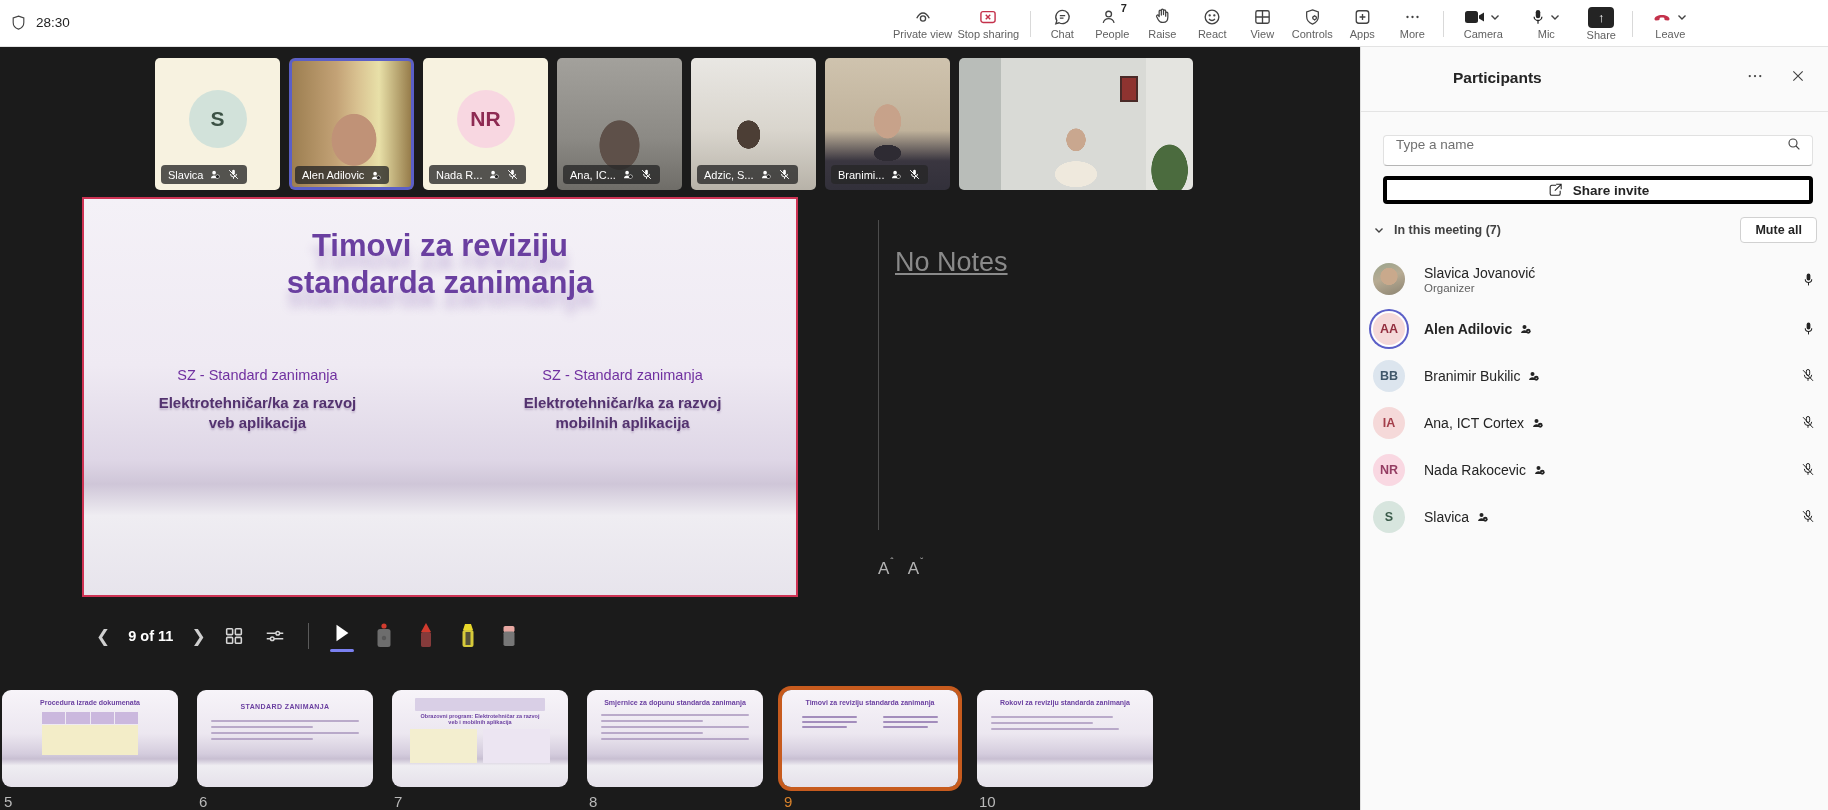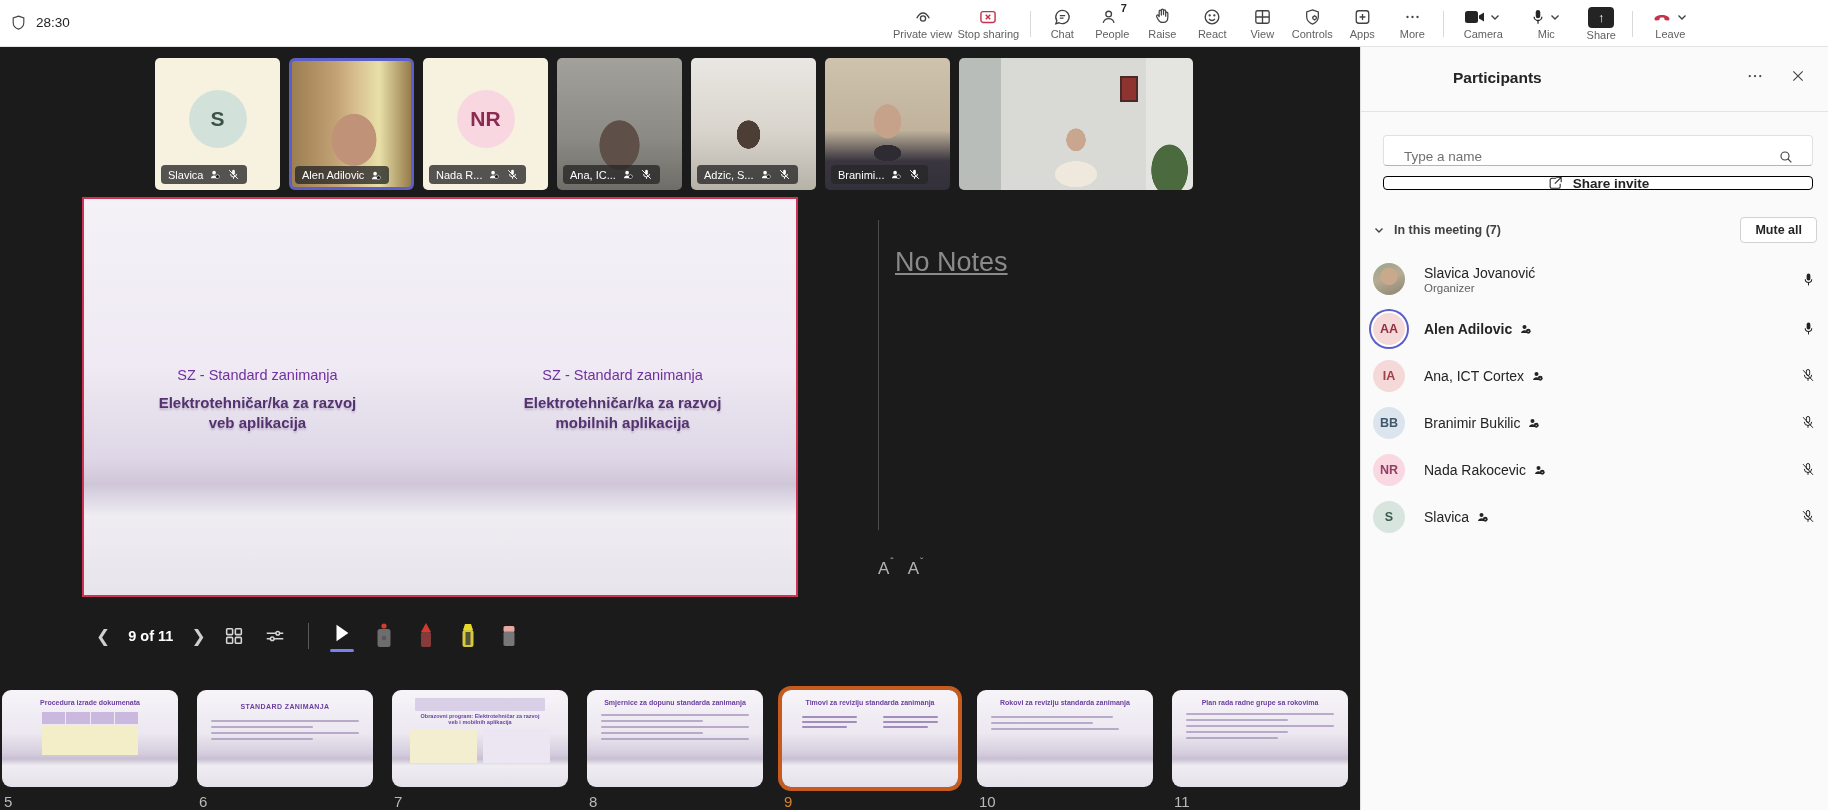--- a/index.html
+++ b/index.html
@@ -97,24 +97,24 @@
   .t9-cols .c{width:44%;}
   .t9-cols .tl{margin:3px 4px 0;background:#7a5a9e;}
 
   
   .panel{position:absolute;left:1360px;top:47px;width:468px;height:763px;background:#fafafa;border-left:1px solid #e0e0e0;}
   .panel-header{position:absolute;left:0;top:0;width:100%;height:64px;}
   .panel-title{position:absolute;left:44px;top:22px;font-size:15.5px;font-weight:bold;color:#242424;margin-left:48px;}
   .ph-actions{position:absolute;right:22px;top:20px;display:flex;gap:26px;color:#424242;}
   .ph-actions .pbtn{cursor:pointer;display:flex;align-items:center;}
   .panel-div{position:absolute;left:0;top:64px;width:100%;height:1px;background:#e4e4e4;}
-  .search{position:absolute;left:22px;top:88px;width:430px;height:31px;background:#fff;border:1px solid #e1e1e1;border-bottom:1px solid #b5b5b5;border-radius:4px;display:flex;align-items:flex-end;padding:0 18px;}
+  .search{position:absolute;left:22px;top:88px;width:430px;height:31px;background:#fff;border:1px solid #e1e1e1;border-bottom:1px solid #b5b5b5;border-radius:4px;display:flex;align-items:flex-start;padding:0 10px;}
   .search input{border:none;outline:none;flex:1;font-size:13.5px;color:#242424;background:transparent;}
   .search input::placeholder{color:#707070;}
-  .invite-btn{position:absolute;left:22px;top:129px;width:430px;height:14px;background:#fff;border:1px solid #000000;border-radius:4px;display:flex;align-items:center;justify-content:center;gap:9px;font-size:13.5px;font-weight:bold;color:#242424;cursor:pointer;}
+  .invite-btn{position:absolute;left:22px;top:129px;width:430px;height:28px;background:#fff;border:4px solid #000000;border-radius:4px;display:flex;align-items:center;justify-content:center;gap:9px;font-size:13.5px;font-weight:bold;color:#242424;cursor:pointer;}
   .section-row{position:absolute;left:12px;top:168px;width:444px;height:30px;display:flex;align-items:center;}
   .section-label{font-size:12.5px;font-weight:bold;color:#424242;margin-left:9px;}
   .muteall{margin-left:auto;background:#fff;border:1px solid #d1d1d1;border-radius:4px;font-size:12.5px;font-weight:bold;color:#242424;padding:5px 14px;cursor:pointer;}
   .plist{position:absolute;left:0;top:206px;width:100%;}
   .prow{position:relative;height:47px;display:flex;align-items:center;padding:0 12px;cursor:pointer;}
   .pav{width:32px;height:32px;border-radius:50%;display:flex;align-items:center;justify-content:center;font-size:12.5px;font-weight:bold;flex:0 0 auto;}
   .pav.ring{box-shadow:0 0 0 2px #fff,0 0 0 4px #5b5fc7;}
   .pav.photo{background:radial-gradient(circle at 50% 42%,#c9a98c 0 34%,rgba(0,0,0,0) 36%),linear-gradient(160deg,#9aa48c 0%,#b7ab93 45%,#8c8472 100%);}
   .pmeta{margin-left:19px;min-width:0;}
   .pname{font-size:14px;color:#242424;display:flex;align-items:center;gap:7px;white-space:nowrap;}
@@ -395,20 +395,24 @@
             <path d="M6.5 11a5.5 5.5 0 0 0 11 0M12 16.5V20M4 4l16 16"></path>
           </svg>
       </div>
     </div>
 
     <div class="tile vid-office" style="left:959px;width:234px;">
       <div class="poster"></div>
     </div>
 
     <div class="slide">
+      <div class="slide-title">
+        <div>Timovi za reviziju</div>
+        <div>standarda zanimanja</div>
+      </div>
       <div class="slide-cols">
         <div class="scol">
           <div class="h">SZ - Standard zanimanja</div>
           <div class="b">
             <div>Elektrotehničar/ka za razvoj</div>
             <div>veb aplikacija</div>
           </div>
         </div>
         <div class="scol">
           <div class="h">SZ - Standard zanimanja</div>
@@ -561,31 +565,20 @@
       <div class="thumb" style="left:977px;">
         <div class="thumb-card">
           <div class="tt">Rokovi za reviziju standarda zanimanja</div>
           <div class="tl" style="margin-top:9px;margin-right:40px;"></div>
             <div class="tl s"></div>
             <div class="tl" style="margin-right:34px;"></div>
         </div>
         <div class="thumb-num">10</div>
       </div>
 
-      <div class="thumb" style="left:1172px;">
-        <div class="thumb-card">
-          <div class="tt">Plan rada radne grupe sa rokovima</div>
-          <div class="tl" style="margin-top:6px;"></div>
-            <div class="tl s"></div>
-            <div class="tl"></div>
-            <div class="tl s"></div>
-            <div class="tl" style="margin-right:70px;"></div>
-        </div>
-        <div class="thumb-num">11</div>
-      </div>
     </div>
   </div>
 
   <div class="panel">
     <div class="panel-header">
       <div class="panel-title">Participants</div>
       <div class="ph-actions">
         <span class="pbtn">
           <svg width="18" height="18" viewBox="0 0 24 24" fill="#424242">
               <circle cx="5" cy="12" r="1.5"></circle>
@@ -662,20 +655,43 @@
         <span class="pmic">
           <svg width="15" height="17" viewBox="0 0 24 24" fill="#242424">
               <rect x="9" y="2.5" width="6" height="11" rx="3"></rect>
               <path d="M6 11.5a6 6 0 0 0 12 0h-1.7a4.3 4.3 0 0 1-8.6 0z"></path>
               <rect x="11.2" y="17" width="1.6" height="4.5"></rect>
             </svg>
         </span>
       </div>
 
       <div class="prow">
+        <div class="pav" style="background: rgb(220, 229, 238); color: rgb(65, 88, 107);">
+            <span>BB</span>
+          </div>
+        <div class="pmeta">
+          <div class="pname">
+              <span>Branimir Bukilic</span>
+            <svg width="13" height="12" viewBox="0 0 24 24" fill="#242424">
+                <circle cx="10" cy="8" r="4"></circle>
+                <path d="M3 20c.8-3.8 3.5-5.6 7-5.6s6.2 1.8 7 5.6z"></path>
+                <circle cx="17.5" cy="16.5" r="4.8" fill="#242424"></circle>
+                <circle cx="17.5" cy="16.5" r="1.2" fill="#fafafa"></circle>
+              </svg>
+          </div>
+        </div>
+        <span class="pmic">
+          <svg width="16" height="17" viewBox="0 0 24 24" fill="none" stroke="#242424" stroke-width="1.5">
+              <rect x="9.5" y="3" width="5" height="9" rx="2.5"></rect>
+              <path d="M6.5 11a5.5 5.5 0 0 0 11 0M12 16.5V20M4.5 4l15 16"></path>
+            </svg>
+        </span>
+      </div>
+
+      <div class="prow">
         <div class="pav" style="background: rgb(245, 217, 217); color: rgb(163, 62, 74);">
             <span>IA</span>
           </div>
         <div class="pmeta">
           <div class="pname">
               <span>Ana, ICT Cortex</span>
             <svg width="13" height="12" viewBox="0 0 24 24" fill="#242424">
                 <circle cx="10" cy="8" r="4"></circle>
                 <path d="M3 20c.8-3.8 3.5-5.6 7-5.6s6.2 1.8 7 5.6z"></path>
                 <circle cx="17.5" cy="16.5" r="4.8" fill="#242424"></circle>
@@ -685,43 +701,20 @@
         </div>
         <span class="pmic">
           <svg width="16" height="17" viewBox="0 0 24 24" fill="none" stroke="#242424" stroke-width="1.5">
               <rect x="9.5" y="3" width="5" height="9" rx="2.5"></rect>
               <path d="M6.5 11a5.5 5.5 0 0 0 11 0M12 16.5V20M4.5 4l15 16"></path>
             </svg>
         </span>
       </div>
 
       <div class="prow">
-        <div class="pav" style="background: rgb(220, 229, 238); color: rgb(65, 88, 107);">
-            <span>BB</span>
-          </div>
-        <div class="pmeta">
-          <div class="pname">
-              <span>Branimir Bukilic</span>
-            <svg width="13" height="12" viewBox="0 0 24 24" fill="#242424">
-                <circle cx="10" cy="8" r="4"></circle>
-                <path d="M3 20c.8-3.8 3.5-5.6 7-5.6s6.2 1.8 7 5.6z"></path>
-                <circle cx="17.5" cy="16.5" r="4.8" fill="#242424"></circle>
-                <circle cx="17.5" cy="16.5" r="1.2" fill="#fafafa"></circle>
-              </svg>
-          </div>
-        </div>
-        <span class="pmic">
-          <svg width="16" height="17" viewBox="0 0 24 24" fill="none" stroke="#242424" stroke-width="1.5">
-              <rect x="9.5" y="3" width="5" height="9" rx="2.5"></rect>
-              <path d="M6.5 11a5.5 5.5 0 0 0 11 0M12 16.5V20M4.5 4l15 16"></path>
-            </svg>
-        </span>
-      </div>
-
-      <div class="prow">
         <div class="pav" style="background: rgb(249, 216, 226); color: rgb(148, 61, 99);">
             <span>NR</span>
           </div>
         <div class="pmeta">
           <div class="pname">
               <span>Nada Rakocevic</span>
             <svg width="13" height="12" viewBox="0 0 24 24" fill="#242424">
                 <circle cx="10" cy="8" r="4"></circle>
                 <path d="M3 20c.8-3.8 3.5-5.6 7-5.6s6.2 1.8 7 5.6z"></path>
                 <circle cx="17.5" cy="16.5" r="4.8" fill="#242424"></circle>

